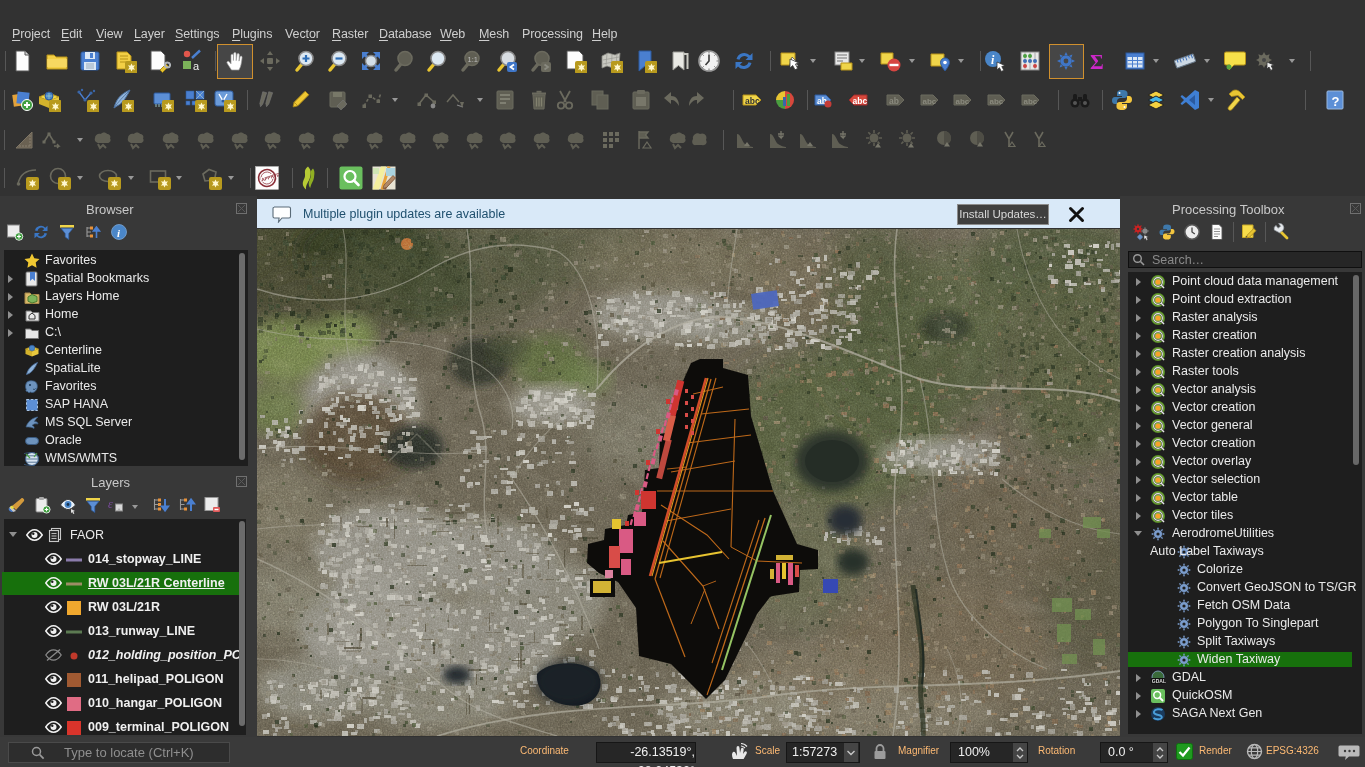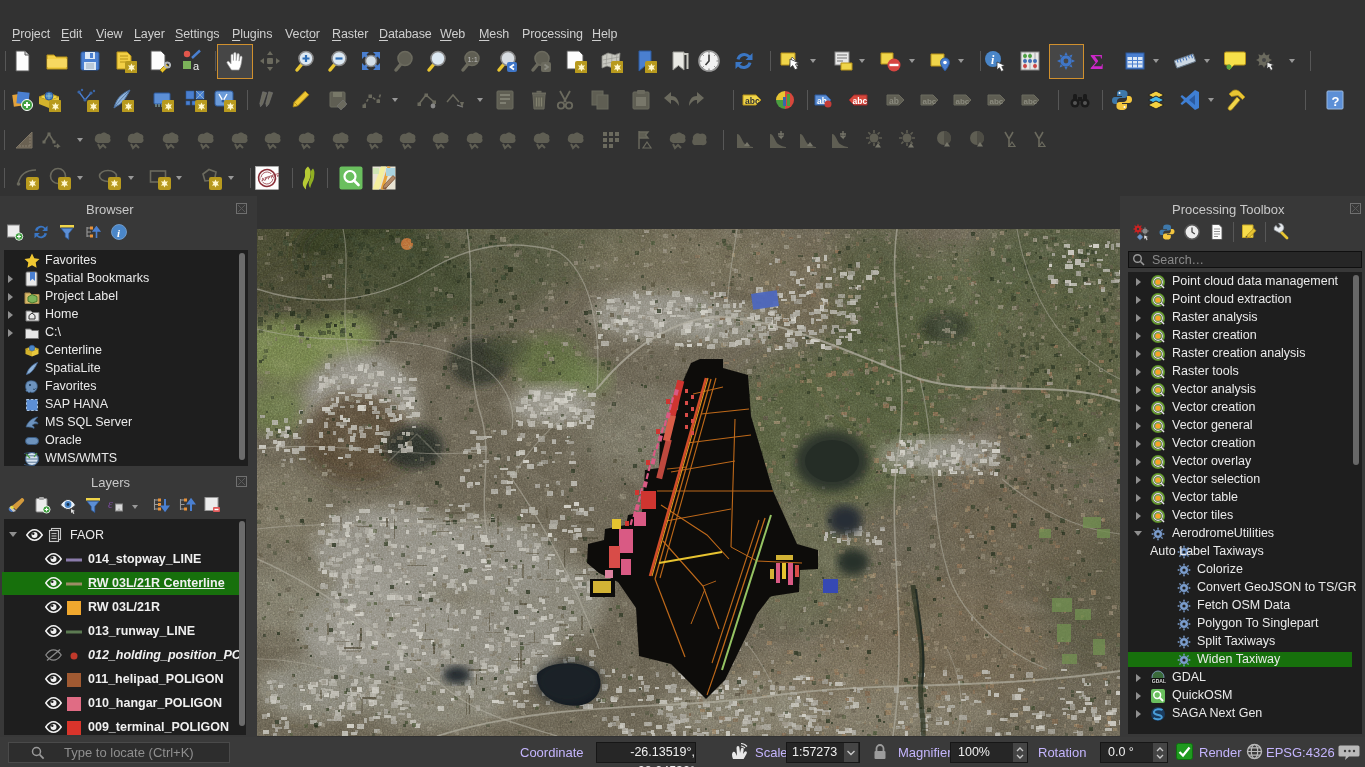--- a/index.html
+++ b/index.html
@@ -7,21 +7,21 @@
 .mi{position:absolute;top:4.5px;color:#cfcfcf;font-size:12.5px;letter-spacing:-0.1px}
 .mi u{text-underline-offset:2px}
 .sep{position:absolute;width:1px;height:20px;background:#575757}
 .dd{position:absolute;width:0;height:0;border-left:3.5px solid transparent;border-right:3.5px solid transparent;border-top:4.5px solid #989898}
 .tt{position:absolute;color:#c8c8c8;font-size:13px;white-space:nowrap}
 .trow{position:absolute;color:#eaeaea;font-size:12.5px;white-space:nowrap}
 .brow{position:absolute;color:#eaeaea;font-size:12.5px;white-space:nowrap}
 .lrow{position:absolute;color:#f0f0f0;font-size:12.5px;font-weight:bold;white-space:nowrap}
 .ar{position:absolute;width:0;height:0;border-top:4px solid transparent;border-bottom:4px solid transparent;border-left:5px solid #8f8f8f}
 .ad{position:absolute;width:0;height:0;border-left:4px solid transparent;border-right:4px solid transparent;border-top:5px solid #8f8f8f}
-.slab{position:absolute;color:#c4b5fd;font-size:13px;white-space:nowrap}
+.slab{position:absolute;color:#fdba74;font-size:10px;white-space:nowrap}
 .sbox{position:absolute;background:#262626;border:1px solid #161616;color:#efefef;font-size:12.5px;height:21px;line-height:19px}
 </style></head><body>
 <div id="stage">
     <div class="abs" style="left:0;top:22px;width:1365px;height:23px;background:#323232">
       <span class="mi" style="left:12px"><u>P</u>roject</span>
       <span class="mi" style="left:61px"><u>E</u>dit</span>
       <span class="mi" style="left:96px"><u>V</u>iew</span>
       <span class="mi" style="left:134px"><u>L</u>ayer</span>
       <span class="mi" style="left:175px"><u>S</u>ettings</span>
       <span class="mi" style="left:232px"><u>P</u>lugins</span>
@@ -739,21 +739,21 @@
     <svg style="position:absolute;left:24px;top:271px" width="16" height="16" viewBox="0 0 16 16">
       <rect x="2" y="1" width="11" height="14" rx="1" fill="#e8e8e8" stroke="#777"></rect>
       <path d="M6 1 h5 v9 l-2.5 -2.2 L6 10 z" fill="#4a7fd0"></path>
     </svg>
     <span class="brow" style="left:45px;top:271px">Spatial Bookmarks</span>
     <div class="ar" style="left:8px;top:293px"></div>
     <svg style="position:absolute;left:24px;top:289px" width="16" height="16" viewBox="0 0 16 16">
       <path d="M1 4 h5 l1.5 1.5 h7.5 v9 h-14 z" fill="#d9b96a" stroke="#a8894a"></path>
       <path d="M4 8 l4 -2.5 5 2 v5 l-5 1.5 -4 -1.8 z" fill="#7cb35a" stroke="#4a7a30"></path>
     </svg>
-    <span class="brow" style="left:45px;top:289px">Project Label</span>
+    <span class="brow" style="left:45px;top:289px">Layers Home</span>
     <div class="ar" style="left:8px;top:311px"></div>
     <svg style="position:absolute;left:24px;top:307px" width="16" height="16" viewBox="0 0 16 16">
       <path d="M2 4 h5 l1.5 1.5 h6.5 v8.5 h-13 z" fill="#e8e8e8" stroke="#777"></path>
       <path d="M5 12 v-3.5 l3 -2.5 3 2.5 V12 z" fill="none" stroke="#333" stroke-width="1"></path>
     </svg>
     <span class="brow" style="left:45px;top:307px">Home</span>
     <div class="ar" style="left:8px;top:329px"></div>
     <svg style="position:absolute;left:24px;top:325px" width="16" height="16" viewBox="0 0 16 16">
       <path d="M1.5 4 h5 l1.5 1.5 h6.5 v8 h-13 z" fill="#e8e8e8" stroke="#777"></path>
     </svg>
@@ -1230,20 +1230,30 @@
         <rect x="434" y="166" width="3" height="4" fill="#ef5350"></rect>
         <rect x="428" y="172" width="3" height="4" fill="#ef5350"></rect>
         <rect x="434" y="178" width="3" height="4" fill="#ef5350"></rect>
         <rect x="428" y="184" width="3" height="4" fill="#ef5350"></rect>
         <rect x="434" y="190" width="3" height="4" fill="#ef5350"></rect>
         <rect x="428" y="196" width="3" height="4" fill="#ef5350"></rect>
         <rect x="434" y="202" width="3" height="4" fill="#ef5350"></rect>
         <rect width="863" height="507" fill="#16140d" opacity="0.10"></rect>
       </svg>
     </div>
+    <div class="abs" style="left:257px;top:199px;width:863px;height:29px;background:#d9e9f8">
+      <svg style="position:absolute;left:14px;top:6px;" width="22" height="18" viewBox="0 0 22 18">
+        <path d="M3 2 h15 a1.5 1.5 0 0 1 1.5 1.5 v8 a1.5 1.5 0 0 1 -1.5 1.5 h-7 l-3.5 4 l0.6-4 h-4.6 a1.5 1.5 0 0 1 -1.5-1.5 v-8 a1.5 1.5 0 0 1 1.5-1.5 z" fill="#fdfeff" stroke="#5a6b78" stroke-width="1.1"></path>
+      </svg>
+      <span class="abs" style="left:46px;top:8px;font-size:12.5px;color:#20506e">Multiple plugin updates are available</span>
+      <div class="abs" style="left:700px;top:5px;width:92px;height:21px;background:#3f3f3f;border:1px solid #8c8c8c;color:#d8d8d8;font-size:11.5px;text-align:center;line-height:19px;white-space:nowrap">Install Updates…</div>
+      <svg style="position:absolute;left:811px;top:7px;" width="17" height="17" viewBox="0 0 17 17">
+        <path d="M2.5 2.5 L14.5 14.5 M14.5 2.5 L2.5 14.5" stroke="#111" stroke-width="3" stroke-linecap="round"></path>
+      </svg>
+    </div>
     <div class="abs" style="left:1120px;top:196px;width:245px;height:541px;background:#383838"></div>
     <span class="tt" style="left:1172px;top:202px">Processing Toolbox</span>
     <svg style="position:absolute;left:1350px;top:203px;" width="12" height="12" viewBox="0 0 12 12">
       <rect x="0.5" y="0.5" width="10" height="10" fill="none" stroke="#707070"></rect>
       <path d="M2 9 L9 2 M2 2 L9 9" stroke="#707070" stroke-width="1" opacity="0.6"></path>
     </svg>
     <svg style="position:absolute;left:1132px;top:223px" width="18" height="18" viewBox="0 0 18 18">
       <g fill="#cc2222">
         <circle cx="6" cy="6" r="3.2"></circle>
         <path d="M6 0.8 l1 2 h-2 z M6 11.2 l-1 -2 h2 z M0.8 6 l2 -1 v2 z M11.2 6 l-2 1 v-2 z M2.3 2.3 l2.1 0.7 -1.4 1.4 z M9.7 9.7 l-2.1 -0.7 1.4 -1.4 z M2.3 9.7 l0.7 -2.1 1.4 1.4 z M9.7 2.3 l-0.7 2.1 -1.4 -1.4 z"></path>

